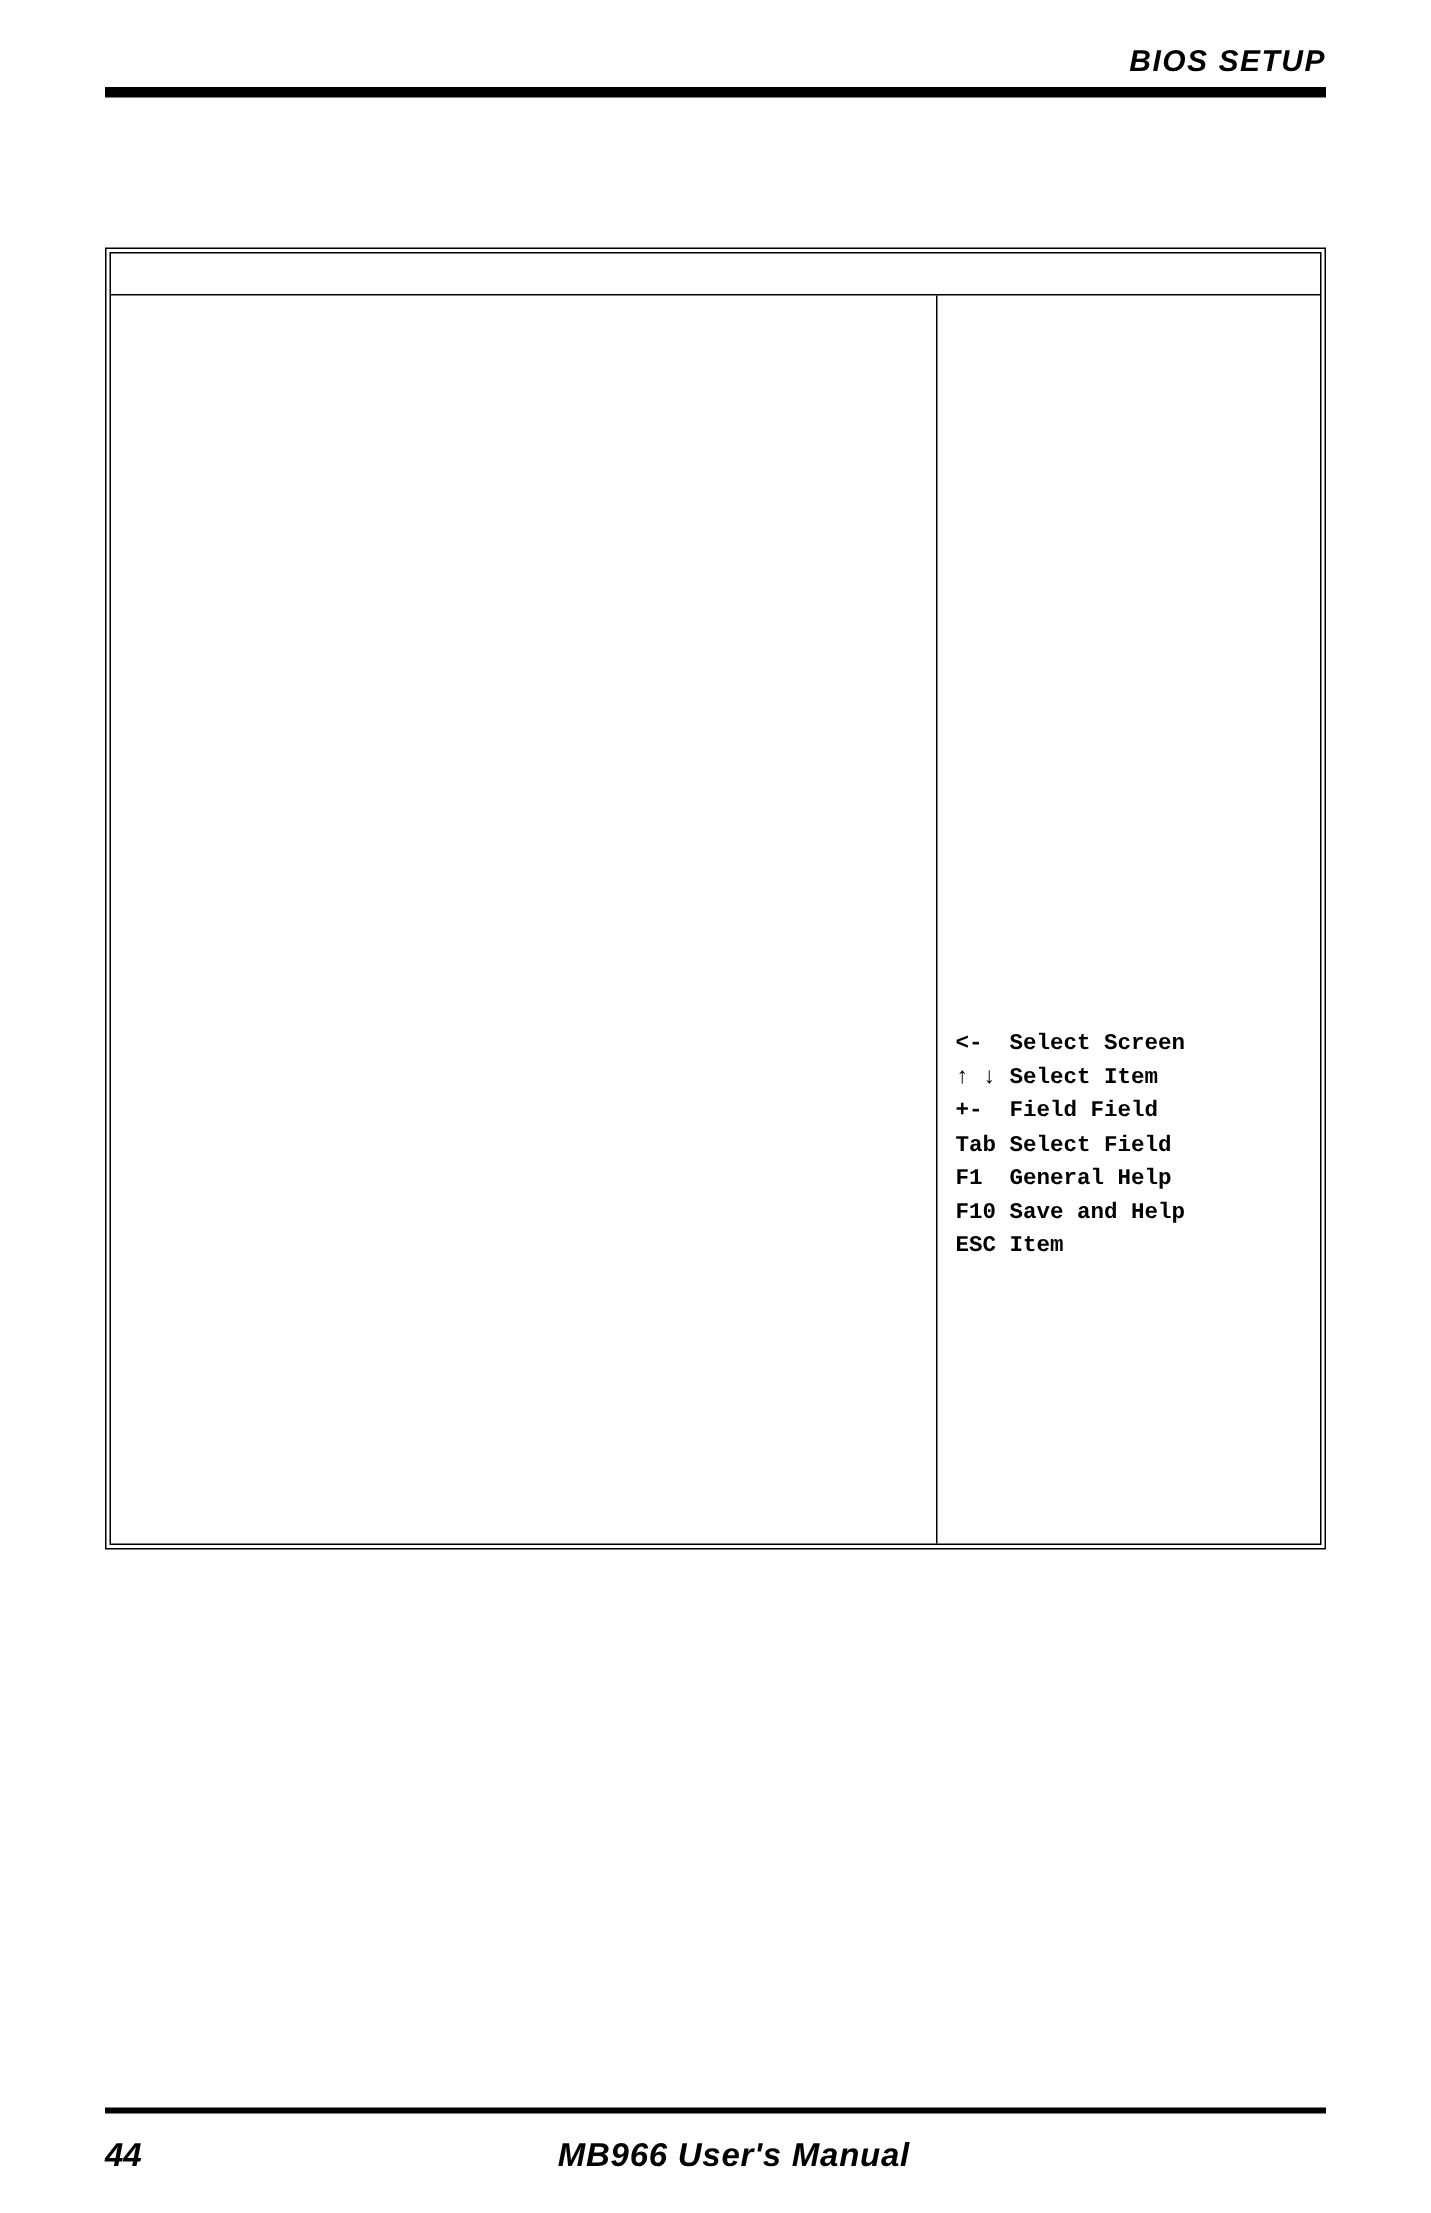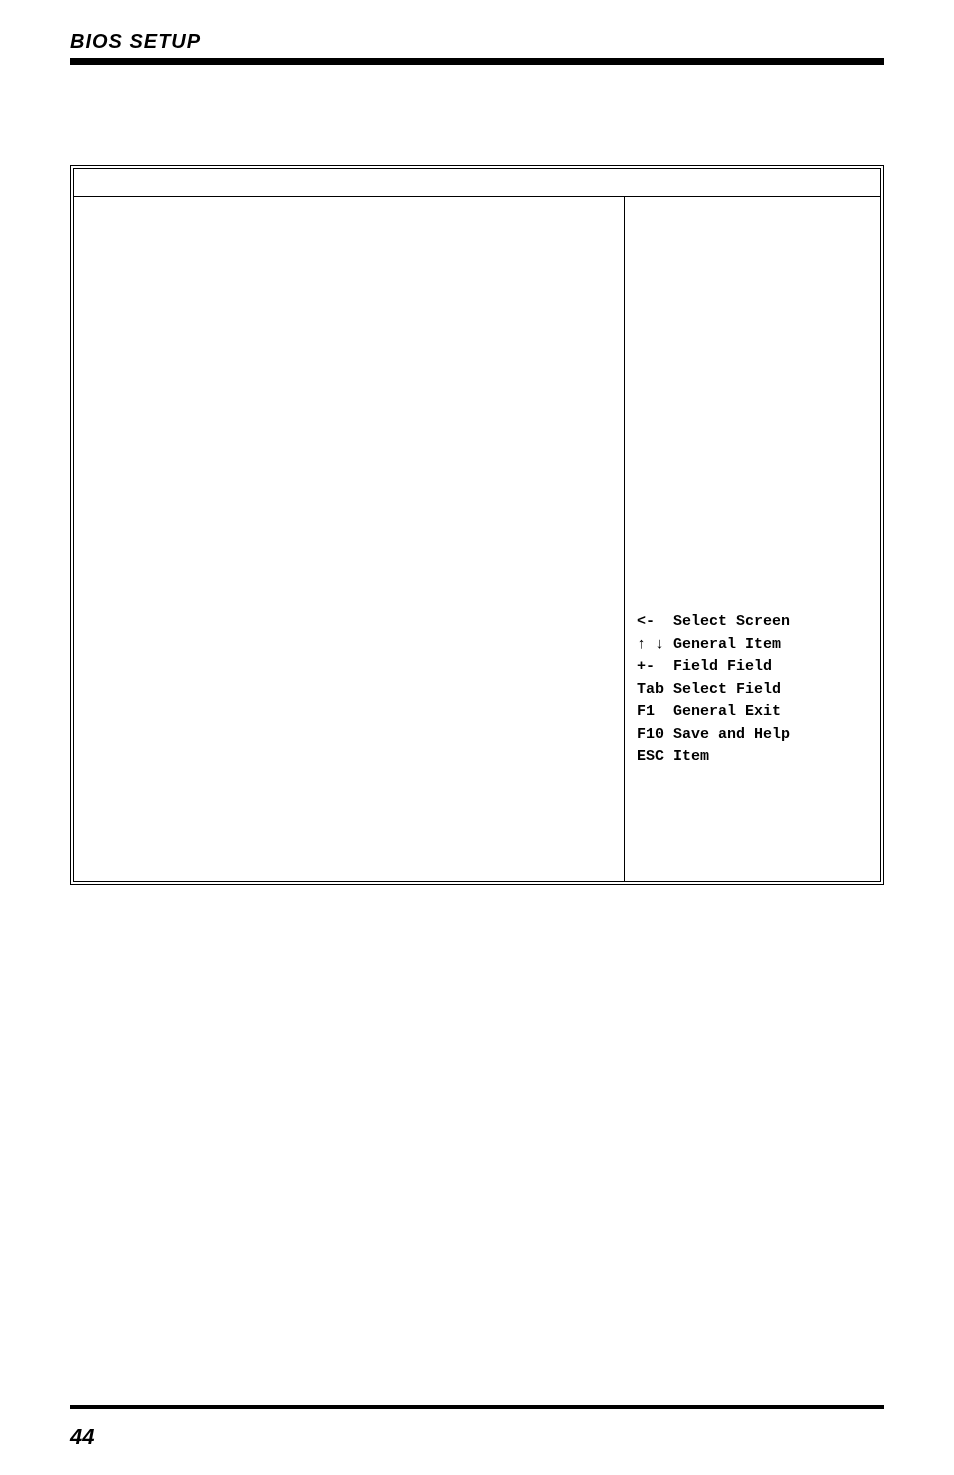--- a/index.html
+++ b/index.html
@@ -9,38 +9,39 @@
     }
     body {
       background: #fff;
       font-family: Arial, sans-serif;
       width: 954px;
       height: 1475px;
       position: relative;
     }
     .page-header {
       padding: 30px 70px 10px 70px;
+      text-align: right;
     }
     .header-title {
       font-family: Arial, sans-serif;
       font-weight: bold;
       font-style: italic;
       font-size: 20px;
       letter-spacing: 1px;
     }
     .header-underline {
       width: 100%;
       height: 7px;
       background: #000;
       margin-top: 5px;
     }
     .bios-container {
       margin: 90px 70px 0 70px;
       border: 4px double #000;
-      height: 720px;
+      height: 868px;
       display: flex;
       flex-direction: column;
     }
     .bios-title-row {
       border-bottom: 1px solid #000;
       height: 28px;
     }
     .bios-body {
       flex: 1;
       display: flex;
@@ -103,28 +104,29 @@
   <div class="header-title">BIOS SETUP</div>
   <div class="header-underline"></div>
 </div>
 
 <div class="bios-container">
   <div class="bios-title-row"></div>
   <div class="bios-body">
     <div class="bios-main"></div>
     <div class="bios-help">
       <div class="help-line">&lt;-  Select Screen</div>
-      <div class="help-line">↑ ↓ General Item</div>
+      <div class="help-line">↑ ↓ Select Item</div>
       <div class="help-line">+-  Field Field</div>
       <div class="help-line">Tab Select Field</div>
-      <div class="help-line">F1  General Exit</div>
+      <div class="help-line">F1  General Help</div>
       <div class="help-line">F10 Save and Help</div>
       <div class="help-line">ESC Item</div>
     </div>
   </div>
 </div>
 
 <div class="footer">
   <div class="footer-line"></div>
   <div class="footer-content">
     <div class="page-number">44</div>
+    <div class="footer-title">MB966 User's Manual</div>
   </div>
 </div>
 
 </body></html>

